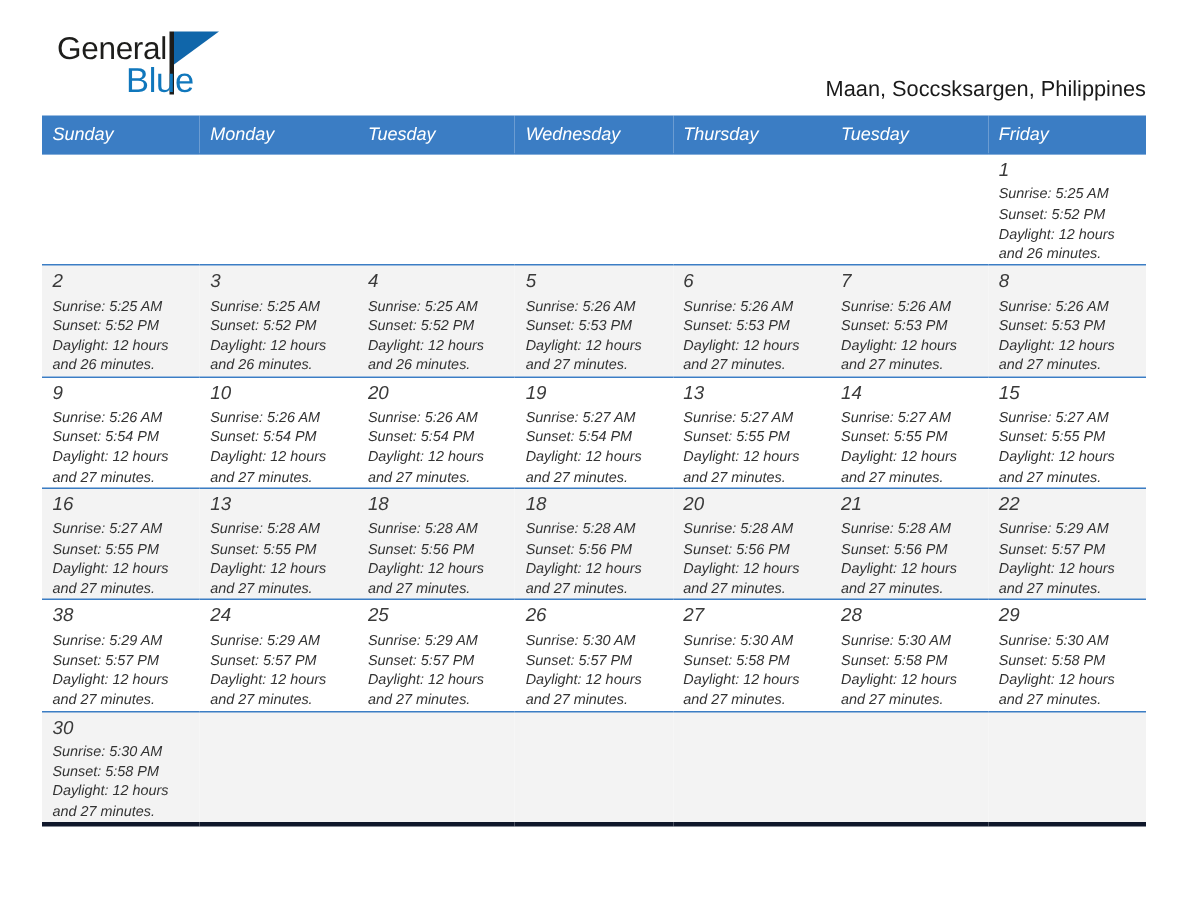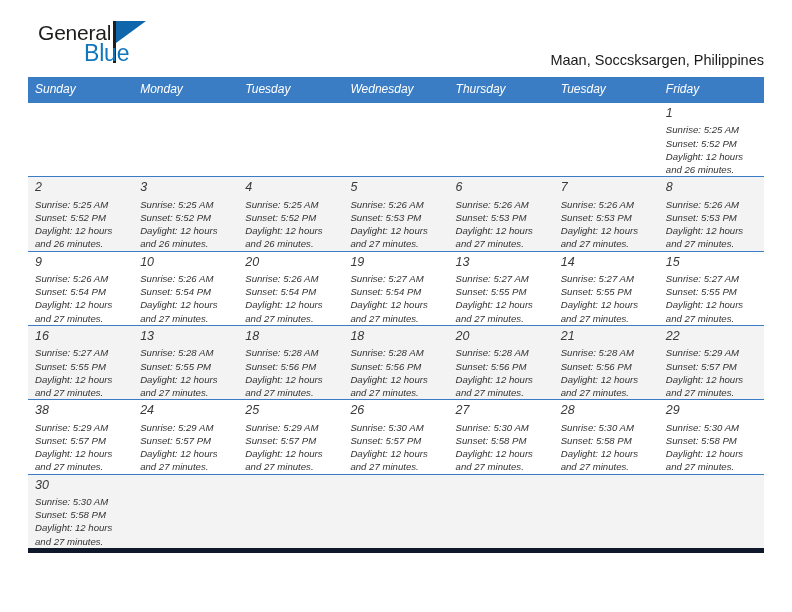--- a/index.html
+++ b/index.html
@@ -133,21 +133,21 @@
     padding: 1px 5px 0 7px;
   }
   .dayinfo div {
     white-space: nowrap;
   }
   td.empty .daynum,
   td.empty .dayinfo {
     visibility: hidden;
   }
   .calendar tr:last-child td {
-    border-bottom: 5px solid #0f172a;
+    border-bottom: 3px solid #0f172a;
   }
 </style>
 </head>
 <body>
 
 <div class="page">
 
   <div class="header">
     <div class="logo">
       <span class="logo-general">General</span>

